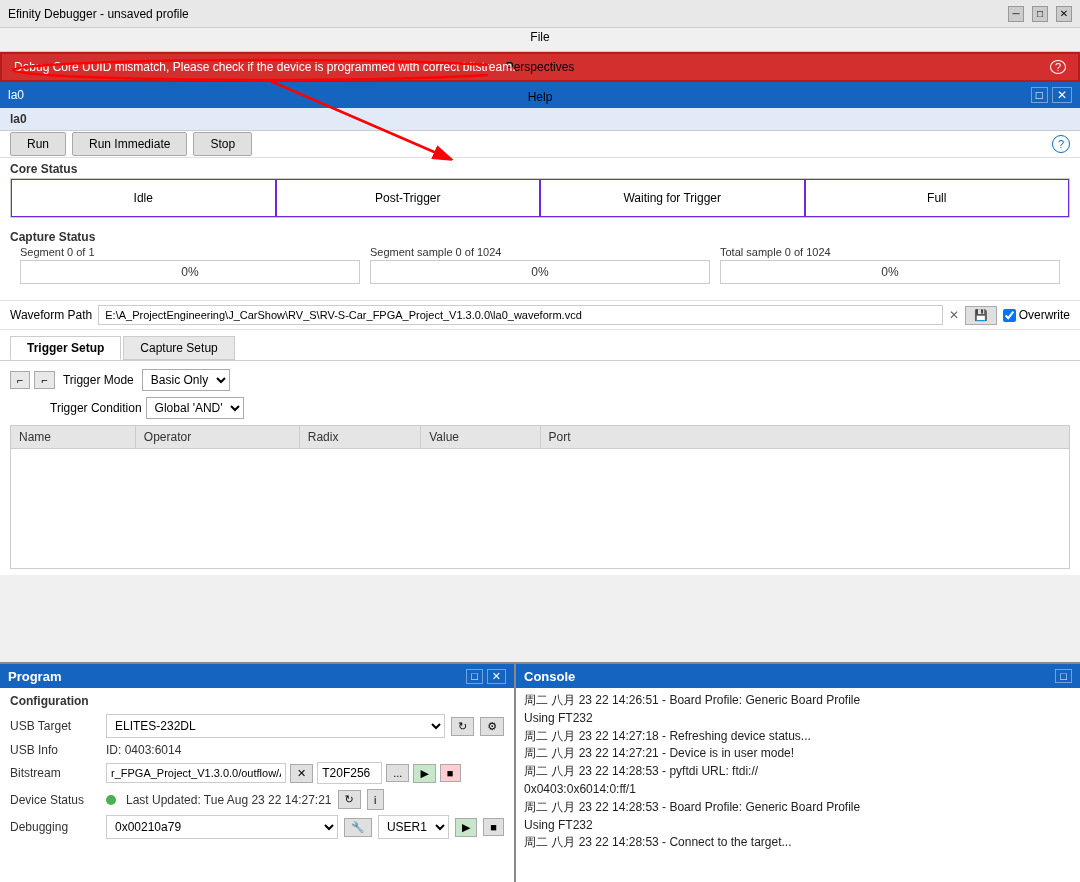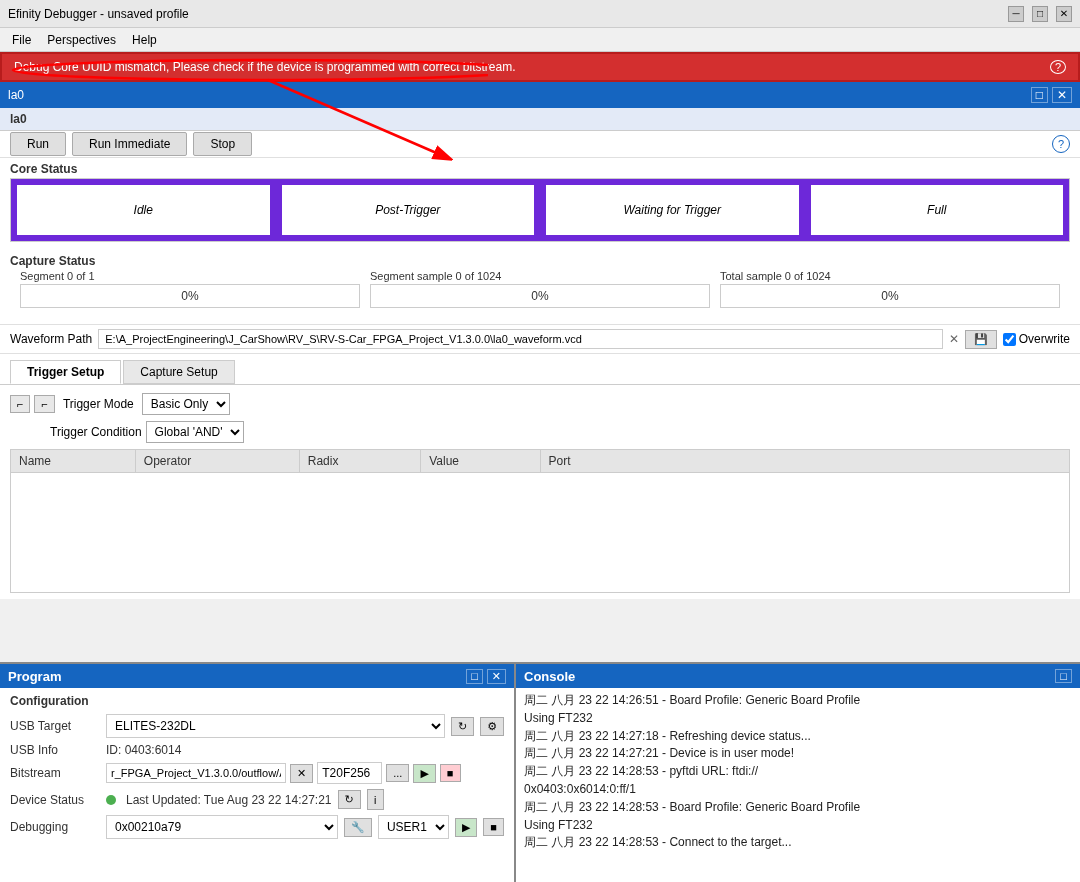--- a/index.html
+++ b/index.html
@@ -4,21 +4,21 @@
   <style>
     * { box-sizing: border-box; margin: 0; padding: 0; font-family: 'Segoe UI', Arial, sans-serif; font-size: 12px; }
     body { width: 1080px; height: 882px; background: #f0f0f0; overflow: hidden; }
 
     
     .title-bar { background: #e8e8e8; height: 28px; display: flex; align-items: center; justify-content: space-between; padding: 0 8px; border-bottom: 1px solid #ccc; }
     .title-bar-controls { display: flex; gap: 8px; }
     .title-btn { width: 16px; height: 16px; background: #ccc; border: 1px solid #999; cursor: pointer; display: flex; align-items: center; justify-content: center; font-size: 10px; }
 
     
-    .menu-bar { background: #f0f0f0; height: 24px; display: flex; align-items: center; padding: 0 4px; border-bottom: 1px solid #ccc; gap: 0; }
+    .menu-bar { background: #f0f0f0; height: 24px; display: flex; align-items: center; padding: 0 4px; border-bottom: 1px solid #ccc; gap: 12px; flex-direction: column; }
     .menu-item { padding: 2px 8px; cursor: pointer; font-size: 12px; }
 
     
     .error-banner { background: #d32f2f; color: white; padding: 6px 12px; display: flex; align-items: center; justify-content: space-between; font-size: 13px; border: 2px solid #b71c1c; }
     .error-help { color: white; cursor: pointer; border: 1px solid white; padding: 0 4px; border-radius: 50%; font-size: 11px; }
 
     
     .la0-tab-bar { background: #1565c0; color: white; height: 26px; display: flex; align-items: center; padding: 0 8px; justify-content: space-between; }
     .la0-tab-controls { display: flex; gap: 4px; }
     .la0-ctrl-btn { color: white; cursor: pointer; font-size: 12px; border: 1px solid rgba(255,255,255,0.4); padding: 0 4px; }
@@ -33,21 +33,21 @@
     .btn-row { padding: 1px 10px; display: flex; align-items: center; justify-content: space-between; border-bottom: 1px solid #e0e0e0; }
     .btn-row-left { display: flex; gap: 6px; }
     .btn { background: #e0e0e0; border: 1px solid #aaa; padding: 4px 16px; cursor: pointer; font-size: 12px; border-radius: 2px; }
     .help-icon { color: #1565c0; border: 1px solid #1565c0; border-radius: 50%; width: 18px; height: 18px; display: flex; align-items: center; justify-content: center; font-size: 11px; cursor: pointer; }
 
     
     .section-label { padding: 4px 10px 2px; font-size: 12px; font-weight: bold; color: #333; }
 
     
     .status-grid { display: grid; grid-template-columns: repeat(4, 1fr); gap: 0; margin: 0 10px 8px; border: 1px solid #ccc; }
-    .status-cell { border: 6px solid #6d28d9; padding: 18px 10px; text-align: center; font-size: 12px; background: white; font-style: italic; }
+    .status-cell { border: 1px solid #6d28d9; padding: 11px 10px; text-align: center; font-size: 12px; background: white; }
 
     
     .capture-grid { display: grid; grid-template-columns: 1fr 1fr 1fr; gap: 10px; margin: 0 10px 8px; }
     .capture-item label { font-size: 11px; color: #333; display: block; margin-bottom: 2px; }
     .progress-bar-wrap { border: 1px solid #ccc; background: white; padding: 4px 8px; font-size: 12px; color: #333; text-align: center; }
 
     
     .waveform-row { display: flex; align-items: center; padding: 4px 10px; gap: 6px; border-top: 1px solid #e0e0e0; border-bottom: 1px solid #e0e0e0; }
     .waveform-label { font-size: 12px; white-space: nowrap; }
     .waveform-input { flex: 1; border: 1px solid #ccc; padding: 3px 6px; font-size: 11px; background: white; }

